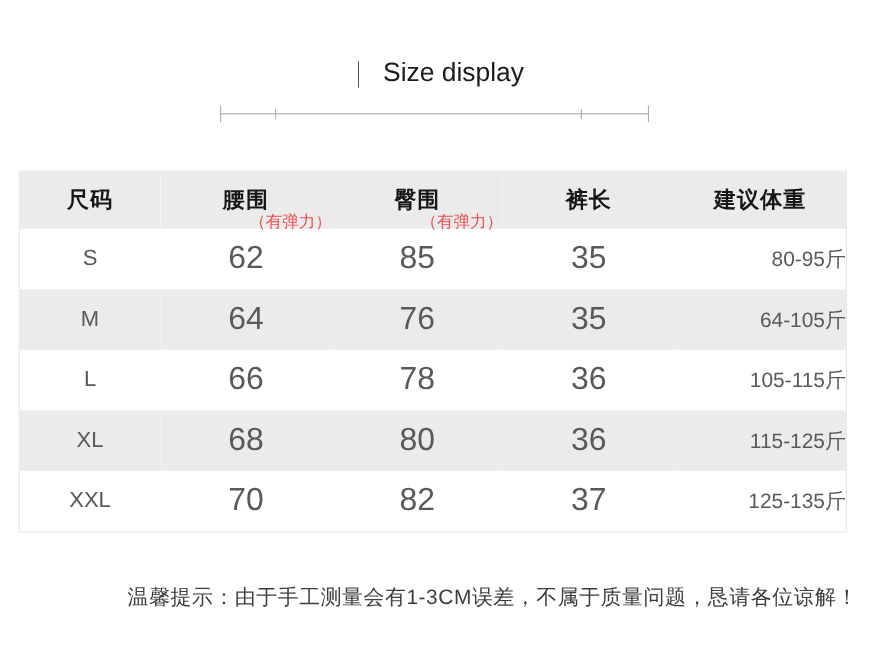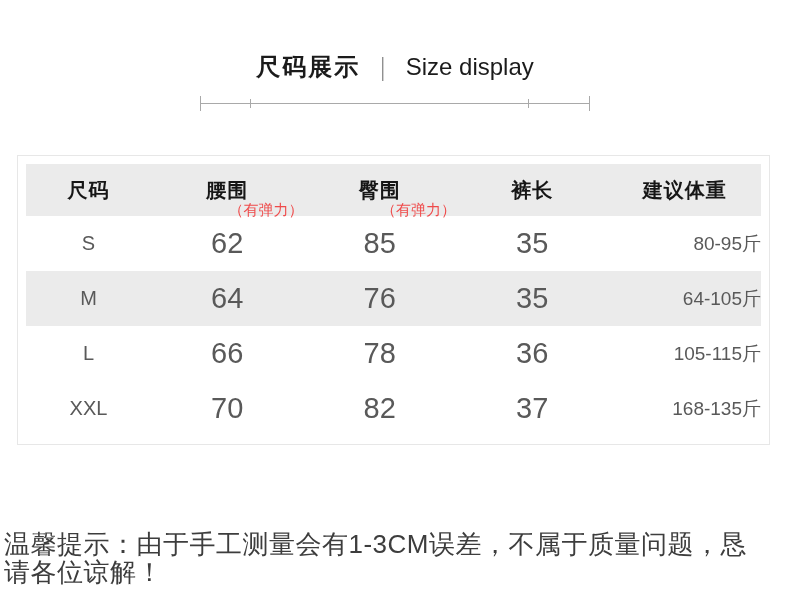--- a/index.html
+++ b/index.html
@@ -40,21 +40,21 @@
   .ruler-tick.end{top:0;height:15px;}
   .ruler-tick.small{top:3px;height:9px;}
   .t1{left:0;}
   .t2{left:50px;}
   .t3{left:328px;}
   .t4{left:389px;}
   
   .card{
     position:absolute;left:17px;top:155px;width:753px;
     border:1px solid var(--card-border);
-    padding:8px;background:#fff;
+    padding:0;background:#fff;
   }
   table{width:100%;border-collapse:collapse;table-layout:fixed;}
   thead th{
     position:relative;height:52px;padding:0;
     background:var(--stripe);
     vertical-align:middle;
   }
   .h-label{
     font-size:20px;font-weight:700;color:var(--header-text);letter-spacing:1px;
     line-height:20px;
@@ -66,30 +66,30 @@
   }
   tbody td{
     height:55px;padding:0;text-align:center;vertical-align:middle;
     font-size:29px;color:var(--body-text);
   }
   tbody td.size-cell{font-size:20px;}
   tbody td.weight-cell{font-size:19px;text-align:right;}
   tbody tr.striped{background:var(--stripe);}
   
   .note{
-    position:absolute;left:4px;top:530px;width:760px;
-    font-size:26px;color:var(--note-text);letter-spacing:.5px;
+    position:absolute;left:20px;top:530px;width:760px;
+    font-size:19px;color:var(--note-text);letter-spacing:.5px;
     line-height:28px;
+    text-align:right;
   }
 </style>
 </head>
 <body>
 
 <div class="title-row">
-  <span class="title-zh">尺码展示</span>
   <span class="title-divider">｜</span>
   <span class="title-en">Size display</span>
 </div>
 
 <div class="ruler">
   <div class="ruler-line"></div>
   <div class="ruler-tick end t1"></div>
   <div class="ruler-tick small t2"></div>
   <div class="ruler-tick small t3"></div>
   <div class="ruler-tick end t4"></div>
@@ -140,24 +140,31 @@
         <td>35</td>
         <td class="weight-cell">64-105斤</td>
       </tr>
       <tr>
         <td class="size-cell">L</td>
         <td>66</td>
         <td>78</td>
         <td>36</td>
         <td class="weight-cell">105-115斤</td>
       </tr>
+      <tr class="striped">
+        <td class="size-cell">XL</td>
+        <td>68</td>
+        <td>80</td>
+        <td>36</td>
+        <td class="weight-cell">115-125斤</td>
+      </tr>
       <tr>
         <td class="size-cell">XXL</td>
         <td>70</td>
         <td>82</td>
         <td>37</td>
-        <td class="weight-cell">168-135斤</td>
+        <td class="weight-cell">125-135斤</td>
       </tr>
     </tbody>
   </table>
 </div>
 
 <div class="note">温馨提示：由于手工测量会有1-3CM误差，不属于质量问题，恳请各位谅解！</div>
 
 </body></html>

